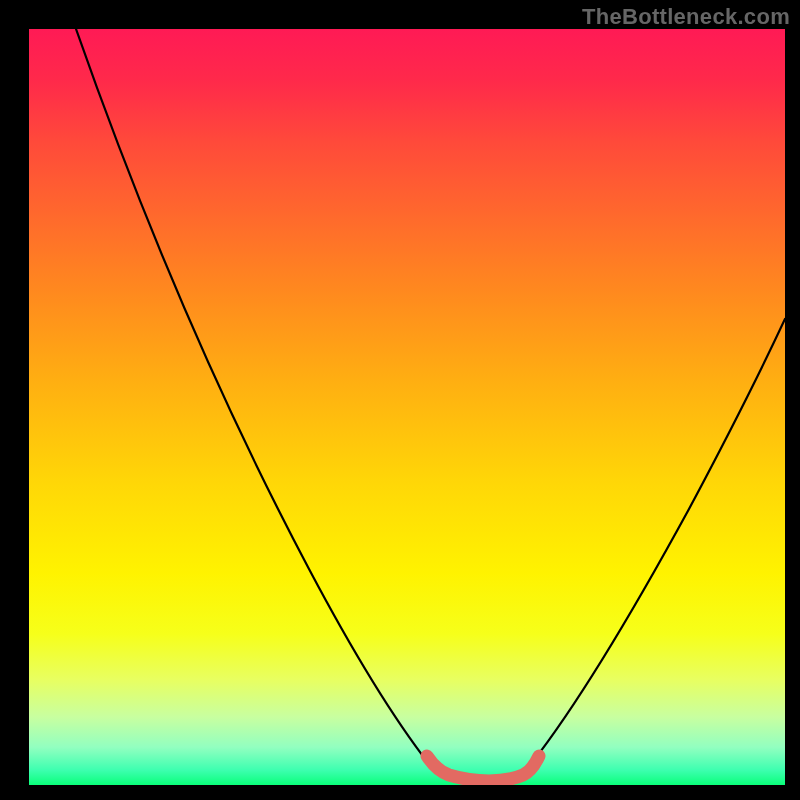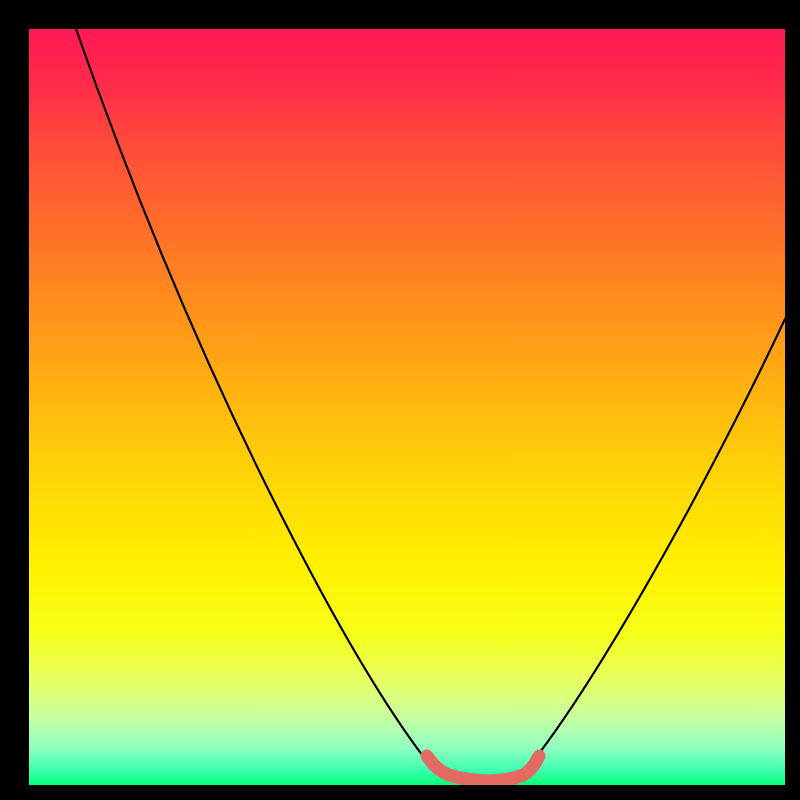--- a/index.html
+++ b/index.html
@@ -73,20 +73,21 @@
     stroke-width: 13;
     stroke-linecap: round;
     stroke-linejoin: round;
   }
 </style>
 </head>
 <body>
 
 <div class="stage">
 
+  <div class="watermark">TheBottleneck.com</div>
 
   <div class="plot">
     <div class="gradient"></div>
 
     <svg class="curves" viewBox="0 0 756 756" preserveAspectRatio="none">
       <path class="curve" d="M 47 0
                C 110 180, 190 370, 280 540
                C 325 625, 365 690, 400 735"></path>
       <path class="curve" d="M 502 735
                C 545 680, 600 590, 660 480

